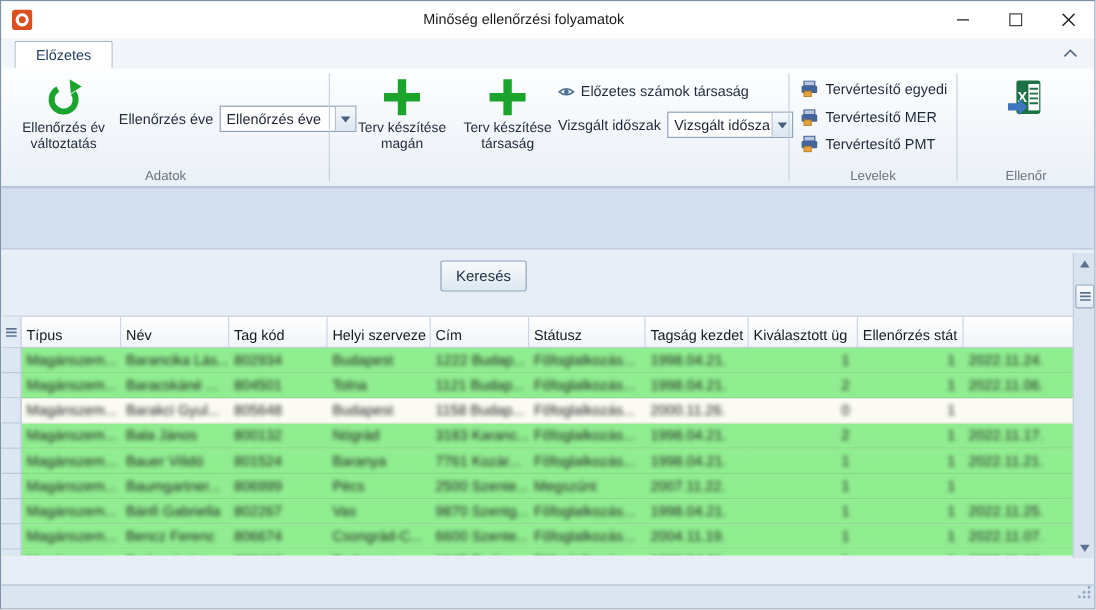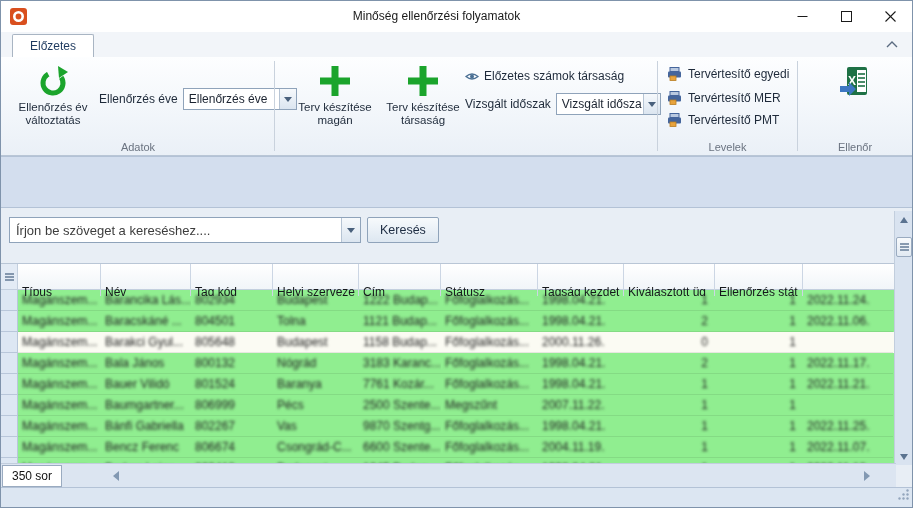--- a/index.html
+++ b/index.html
@@ -42,21 +42,21 @@
   .search-combo{position:absolute;left:8px;top:9px;width:352px;height:26px;border:1px solid #8fa3ba;background:#fff;display:flex;}
   .search-input{flex:1;border:none;outline:none;padding:0 6px;font-size:13px;font-family:"Liberation Sans",sans-serif;color:#333;background:transparent;}
   .search-input::placeholder{color:#3d3d3d;opacity:1;}
   .search-drop{width:19px;background:linear-gradient(#f6f9fc,#dbe5f0);border-left:1px solid #b6c4d4;display:flex;align-items:center;justify-content:center;}
   .search-btn{position:absolute;left:366px;top:9px;height:26px;padding:0 12px;border:1px solid #8fa3ba;border-radius:2px;background:linear-gradient(#f7fafc,#dde7f1);font-size:12.5px;color:#1d2c42;font-family:"Liberation Sans",sans-serif;}
 
   
   .grid{position:absolute;left:0;top:55px;width:895px;height:200px;background:#fff;border-top:1px solid #b9c6d6;}
   .ghead{display:flex;height:26px;background:linear-gradient(#ffffff,#f1f5f9);border-bottom:1px solid #c3cfde;}
   .hind{width:17px;border-right:1px solid #c3cfde;background:#e3ebf5;display:flex;align-items:center;justify-content:center;}
-  .hcell{font-size:12px;color:#15181c;line-height:25px;padding:16px 4px;border-right:1px solid #ccd6e4;white-space:nowrap;overflow:hidden;flex:0 0 auto;}
+  .hcell{font-size:12px;color:#15181c;line-height:25px;padding:3px 4px;border-right:1px solid #ccd6e4;white-space:nowrap;overflow:hidden;flex:0 0 auto;}
   .grid-rows{height:173px;overflow:hidden;}
   .grow{display:flex;height:21px;}
   .grow.green{background:#90ee90;}
   .grow.white{background:#fbfbf3;}
   .grow .ind{width:17px;flex:0 0 auto;background:#dde7f3;border-right:1px solid #b9c7da;border-bottom:1px solid #b9c7da;}
   .gcell{font-size:12px;line-height:21px;padding:0 4px;white-space:nowrap;overflow:hidden;flex:0 0 auto;color:#222;border-bottom:1px solid rgba(0,0,0,0.08);}
   .gcell.num{text-align:right;padding-right:7px;}
   .blurred{filter:blur(1.8px);}
 
   
@@ -236,26 +236,20 @@
         </div>
       </div>
       <div class="group-label">Ellenőr</div>
     </div>
   </div>
 
   <div class="bluepanel"></div>
 
   <div class="workarea">
 
-    <div class="search-combo">
-      <input class="search-input" placeholder="Írjon be szöveget a kereséshez...." style="">
-      <div class="search-drop">
-          <span class="arrow-down"></span>
-        </div>
-    </div>
     <button class="search-btn">Keresés</button>
 
     <div class="grid">
       <div class="ghead" id="grid-header">
         <div class="hind">
           <svg width="9" height="8">
               <line x1="0" y1="1" x2="9" y2="1" stroke="#5b7390" stroke-width="1.4"></line>
               <line x1="0" y1="4" x2="9" y2="4" stroke="#5b7390" stroke-width="1.4"></line>
               <line x1="0" y1="7" x2="9" y2="7" stroke="#5b7390" stroke-width="1.4"></line>
             </svg>
@@ -400,25 +394,20 @@
             <line x1="0" y1="1" x2="9" y2="1" stroke="#5b7390" stroke-width="1.4"></line>
             <line x1="0" y1="4" x2="9" y2="4" stroke="#5b7390" stroke-width="1.4"></line>
             <line x1="0" y1="7" x2="9" y2="7" stroke="#5b7390" stroke-width="1.4"></line>
           </svg>
       </div>
       <div class="vbtn vdown">
           <span class="tri-down"></span>
         </div>
     </div>
 
-    <div class="hscroll">
-      <div class="rowcount">350 sor</div>
-      <span class="tri-left"></span>
-      <span class="tri-right"></span>
-    </div>
   </div>
 
   <div class="statusbar">
     <div class="grip">
       <svg width="13" height="13">
         <circle cx="10.5" cy="2.5" r="1.2" fill="#93a6bd"></circle>
         <circle cx="10.5" cy="6.5" r="1.2" fill="#93a6bd"></circle>
         <circle cx="6.5" cy="6.5" r="1.2" fill="#93a6bd"></circle>
         <circle cx="10.5" cy="10.5" r="1.2" fill="#93a6bd"></circle>
         <circle cx="6.5" cy="10.5" r="1.2" fill="#93a6bd"></circle>

